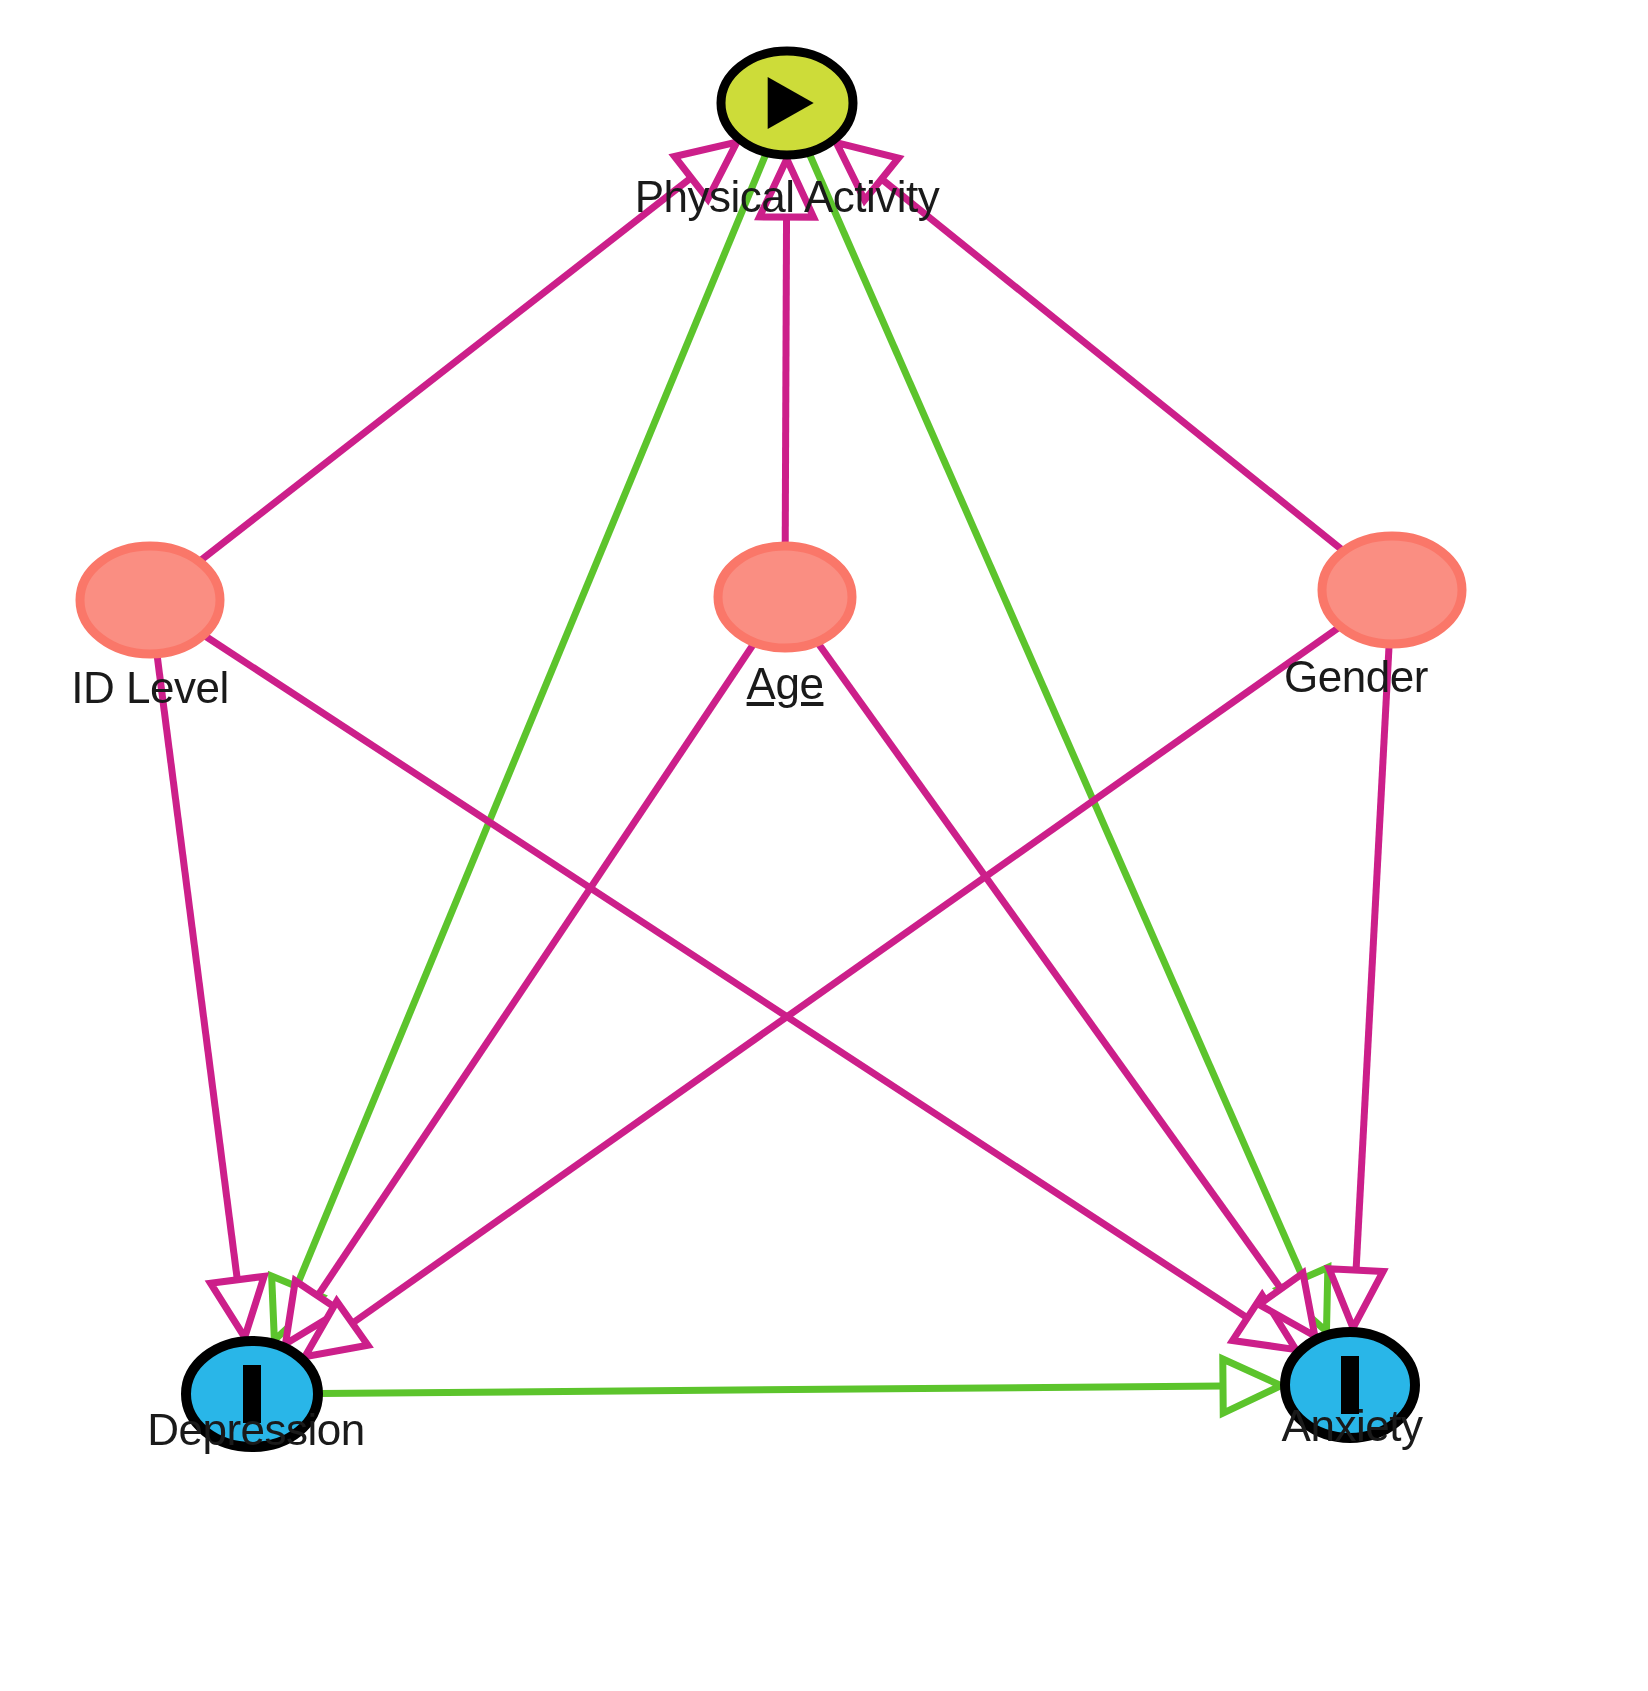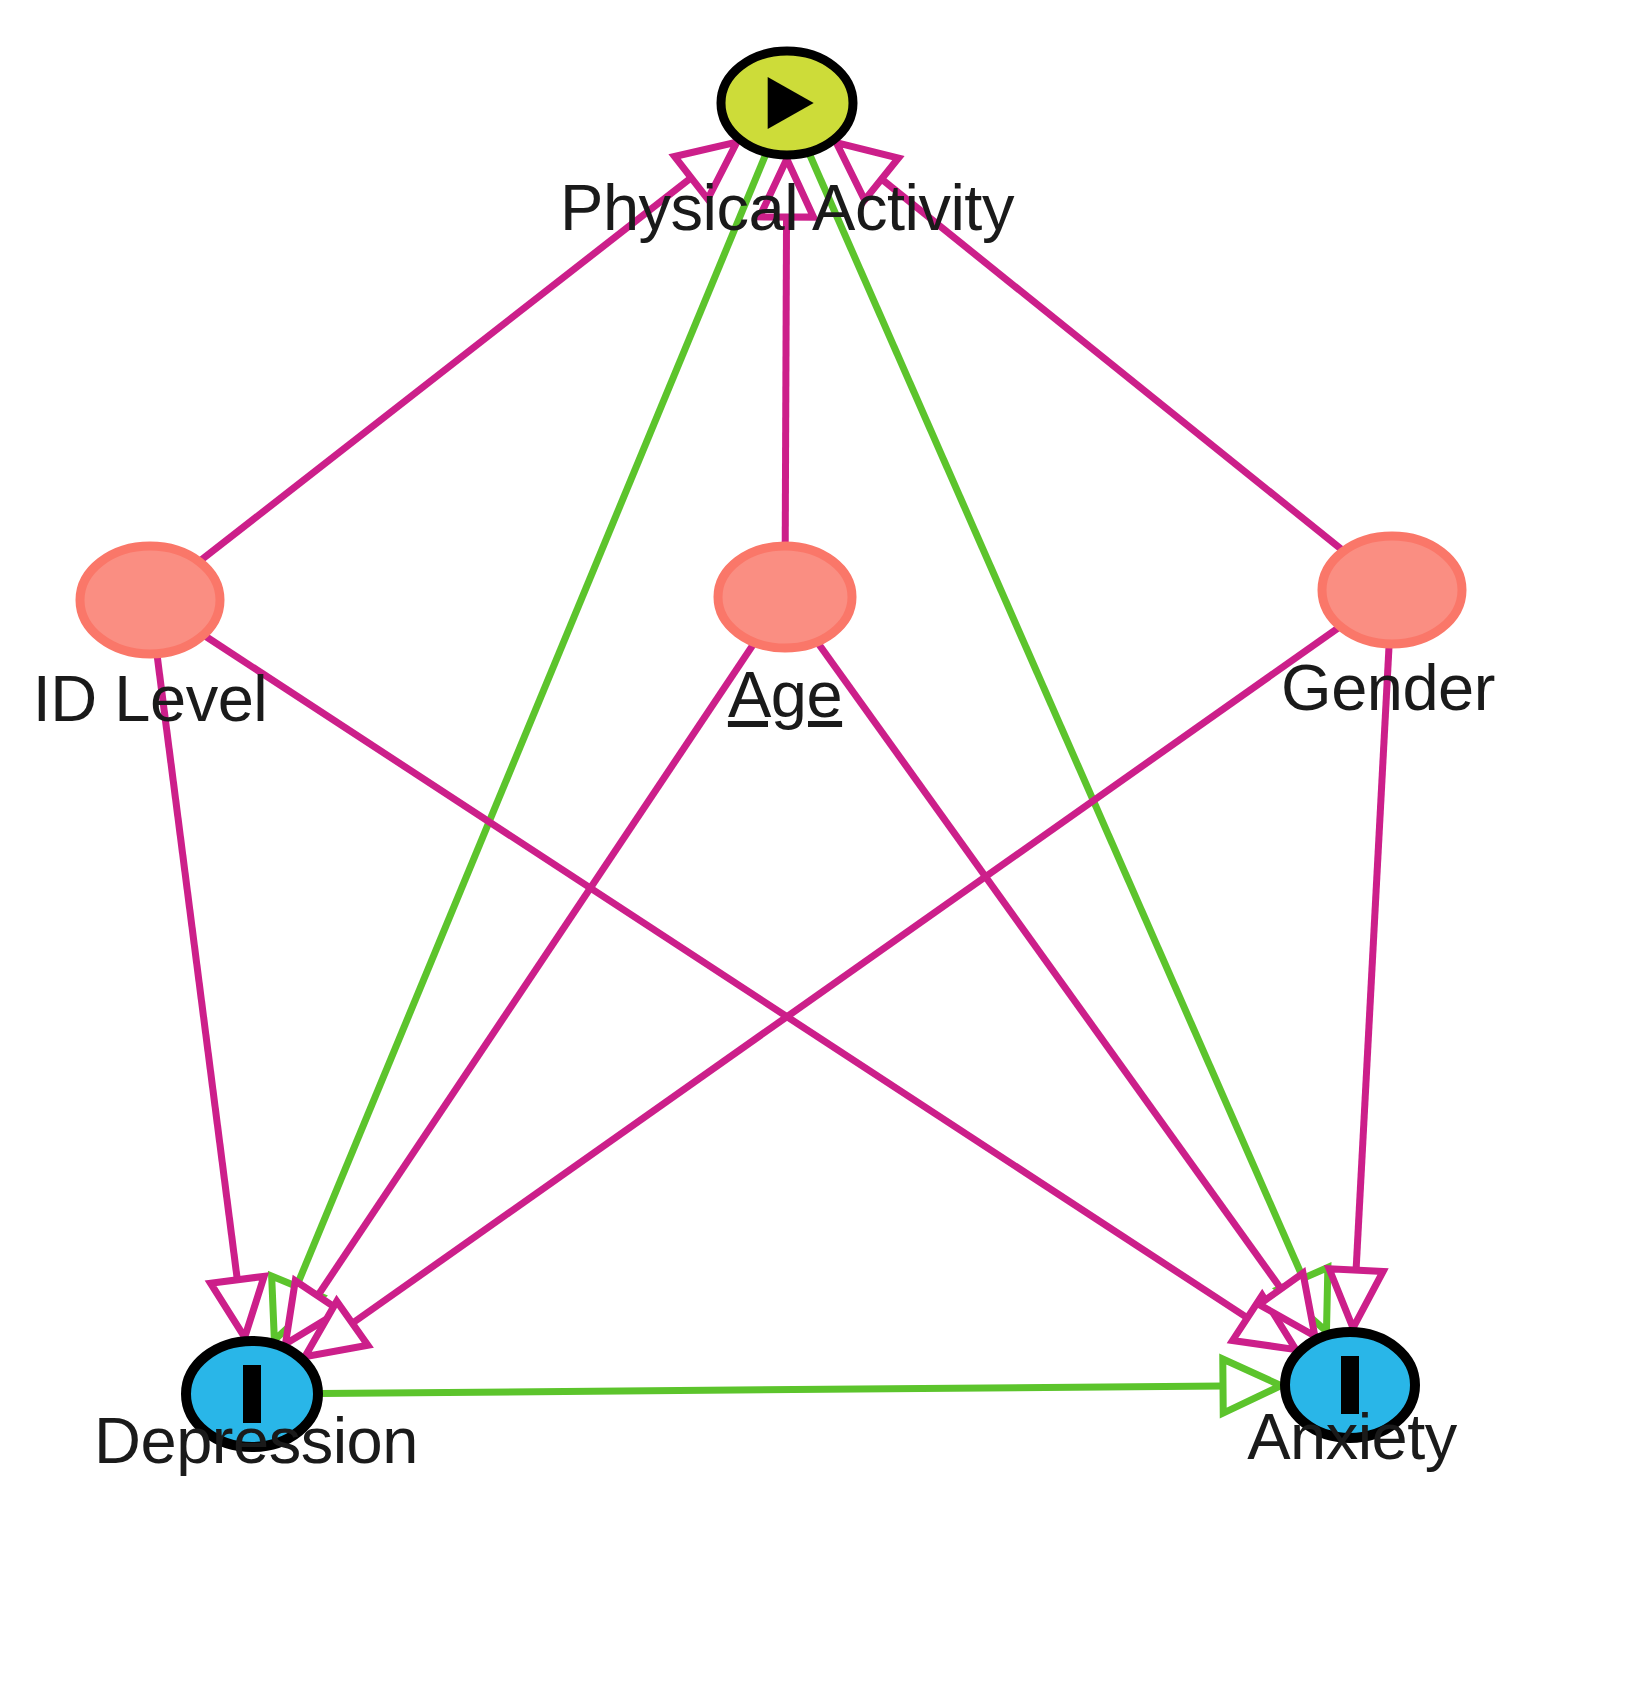--- a/index.html
+++ b/index.html
@@ -22,21 +22,21 @@
     position: absolute;
     top: 0;
     left: 0;
     width: 1648px;
     height: 1691px;
     display: block;
   }
   .node-label {
     position: absolute;
     color: #1a1a1a;
-    font-size: 65px;
+    font-size: 44px;
     font-family: "Liberation Sans", sans-serif;
     font-weight: 400;
     white-space: nowrap;
     letter-spacing: -0.5px;
     transform: translateX(-50%);
     line-height: 1;
     pointer-events: none;
   }
 </style>
 </head>
@@ -115,17 +115,17 @@
         <g>
           <ellipse cx="1350" cy="1385" rx="65" ry="53" fill="#29b6e8" stroke="#000000" stroke-width="10"></ellipse>
           <rect x="1341" y="1356" width="18" height="58" fill="#000000"></rect>
         </g>
       </g>
   </svg>
   <div id="label-layer">
       <div class="node-label" style="left: 787px; top: 175px;">Physical Activity</div>
       <div class="node-label" style="left: 150px; top: 666px;">ID Level</div>
       <div class="node-label" style="left: 785px; top: 662px; text-decoration: underline;">Age</div>
-      <div class="node-label" style="left: 1388px; top: 655px;">Gender</div>
+      <div class="node-label" style="left: 1356px; top: 655px;">Gender</div>
       <div class="node-label" style="left: 256px; top: 1408px;">Depression</div>
       <div class="node-label" style="left: 1352px; top: 1404px;">Anxiety</div>
     </div>
 </div>
 
 </body></html>

